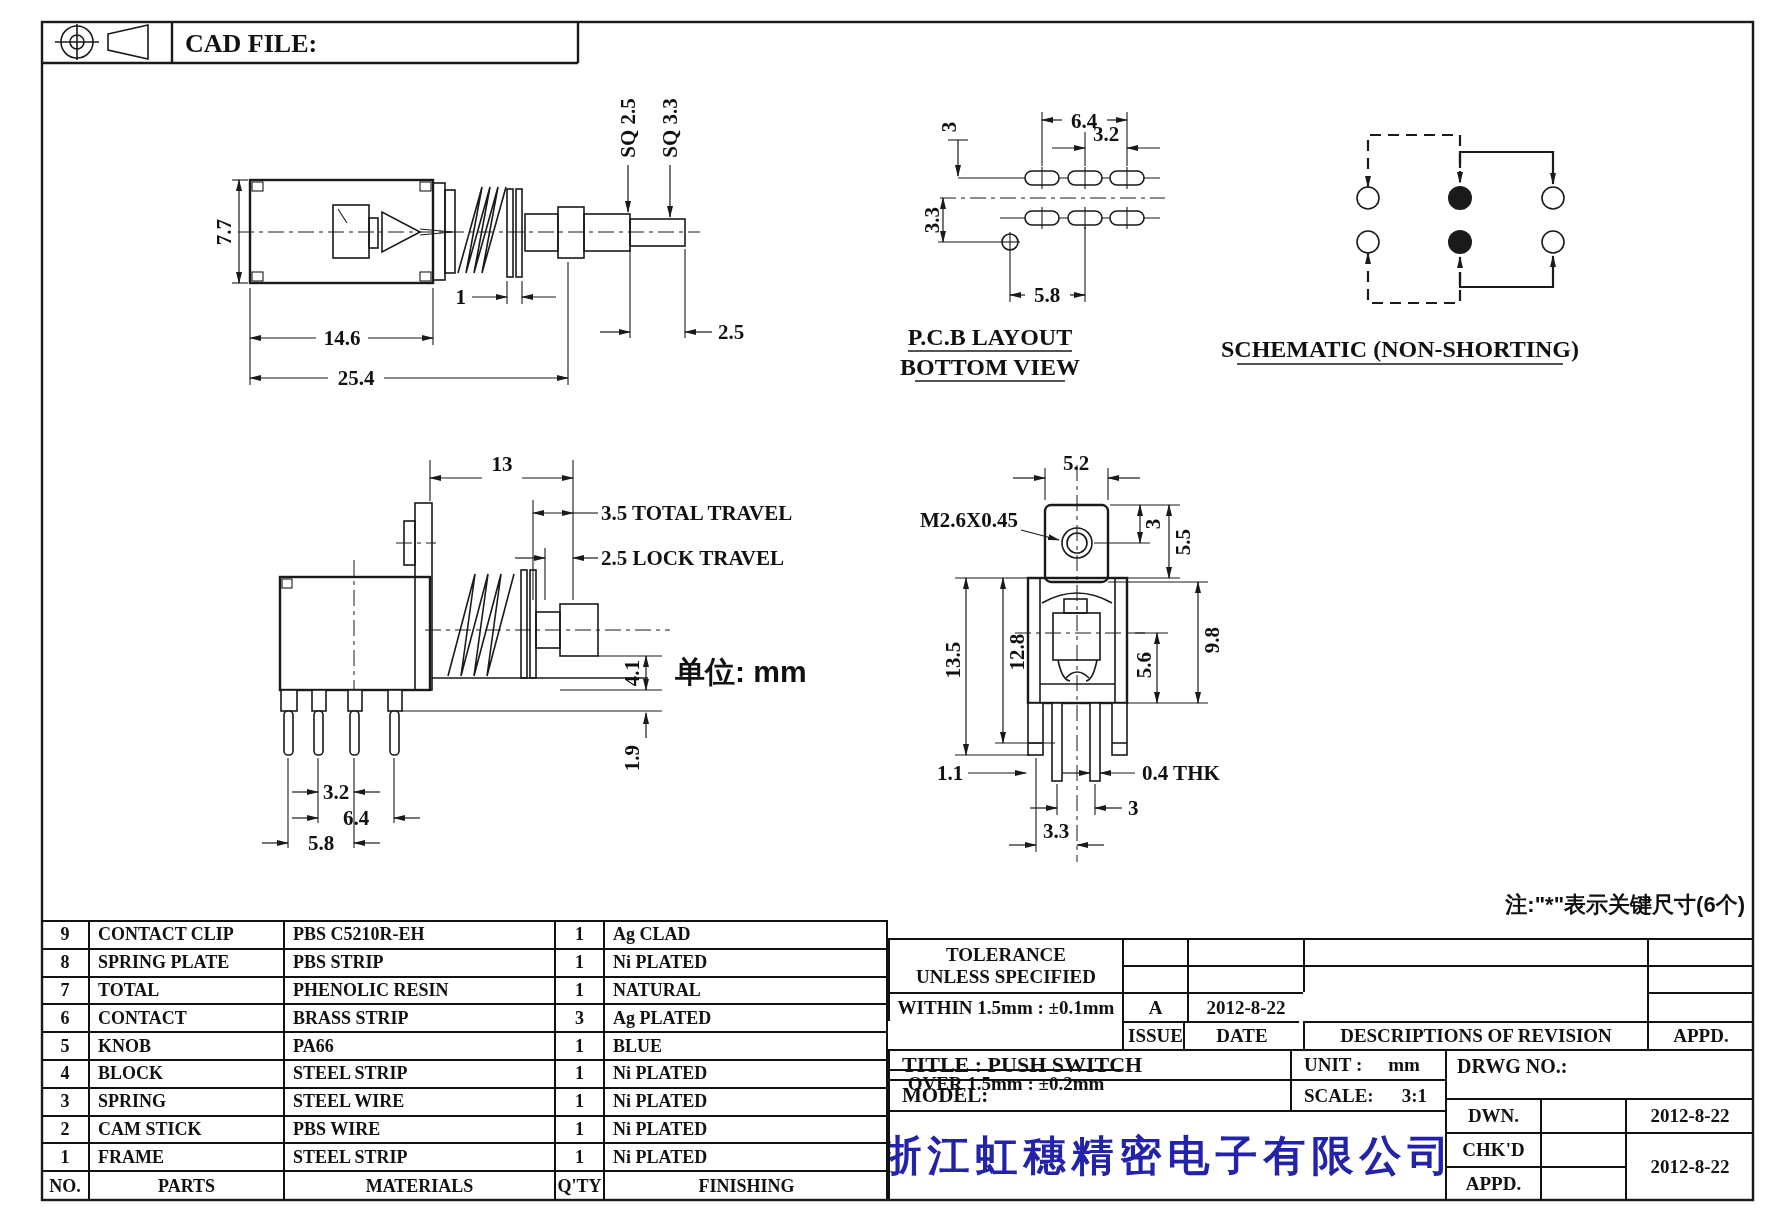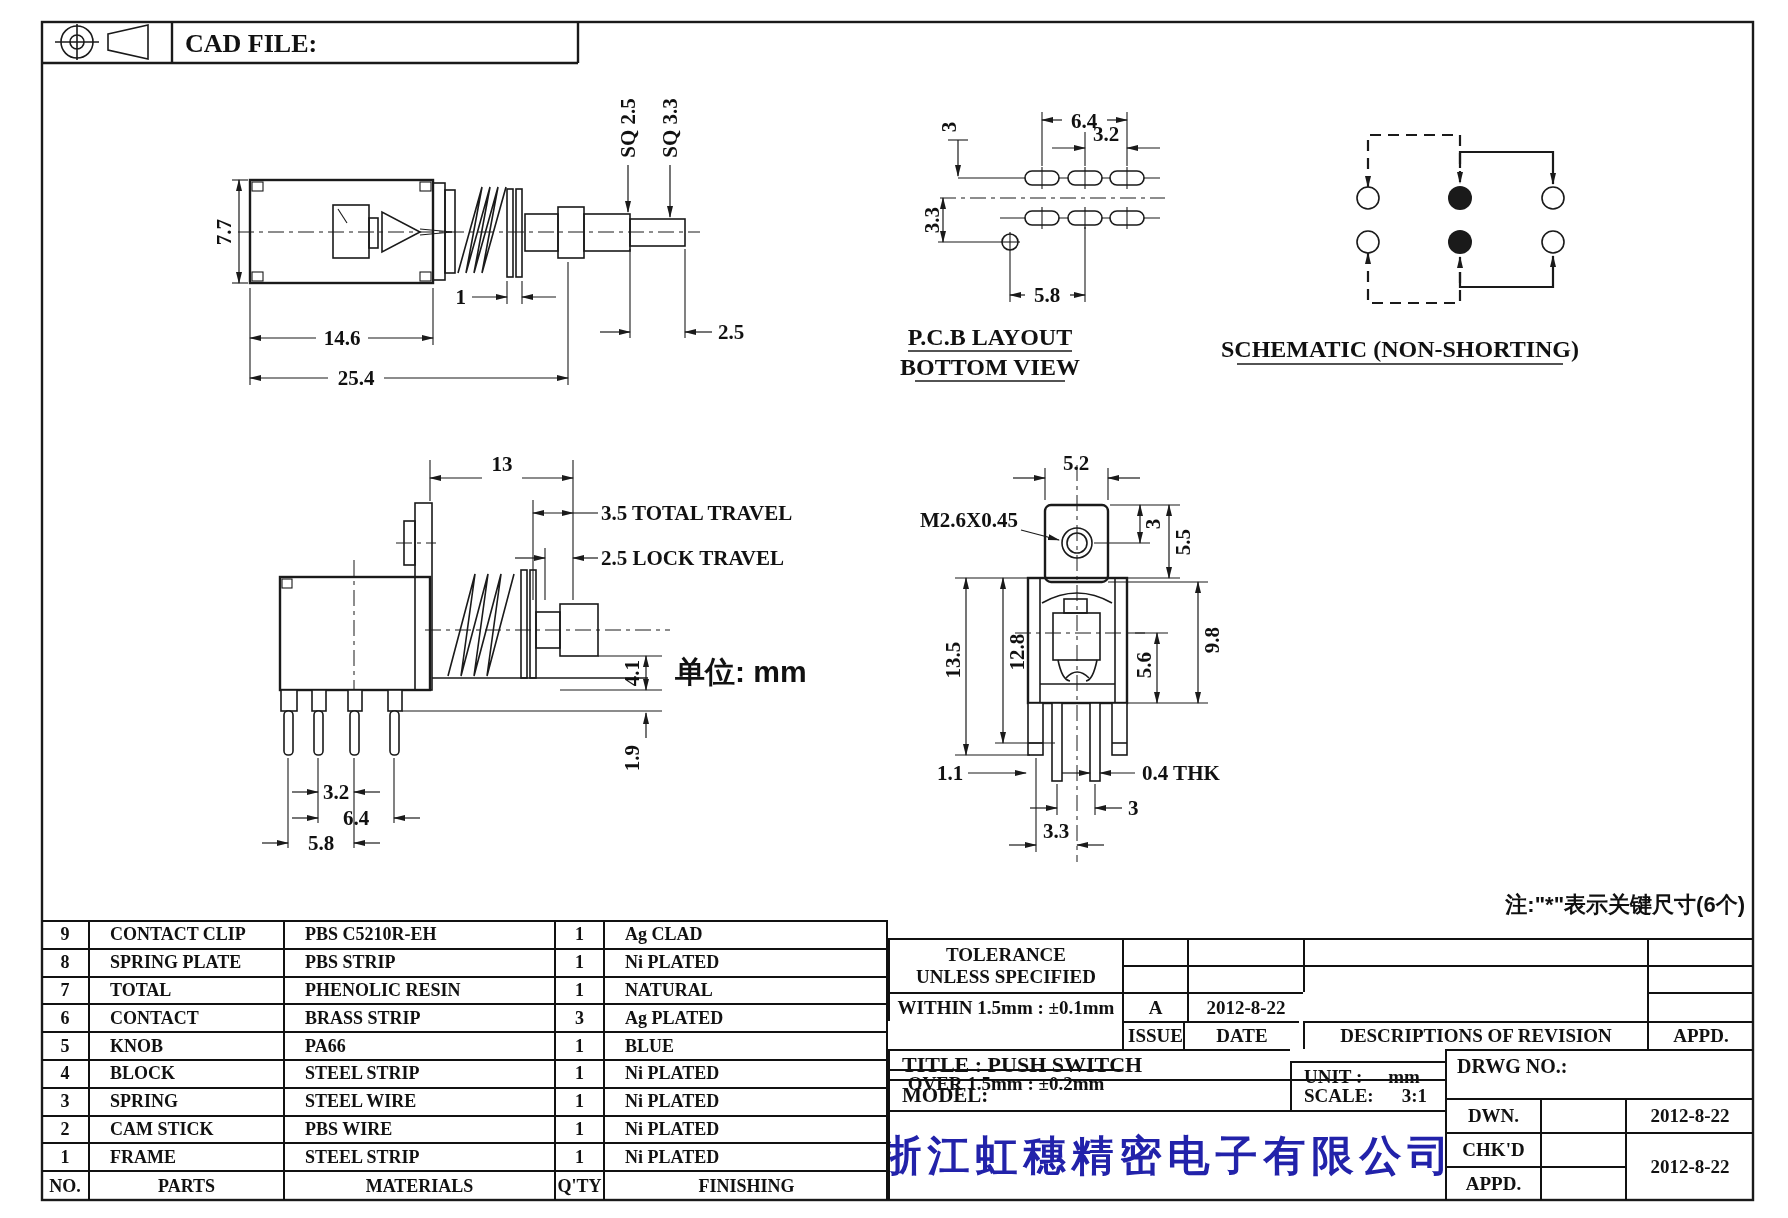--- a/index.html
+++ b/index.html
@@ -25,21 +25,21 @@
   text.hd{font:bold 26px "Liberation Serif",serif;fill:#111;text-anchor:start}
   text.cn{font:bold 30px "Liberation Sans",sans-serif;fill:#111;text-anchor:start}
 
   
   .ptable{position:absolute;left:42px;top:920px;width:846px;height:280px;box-sizing:border-box;
           border-top:2px solid #111;border-right:2px solid #111;
           display:grid;grid-template-columns:48px 195px 271px 49px 283px;
           grid-template-rows:repeat(10,1fr);}
   .ptc{box-sizing:border-box;border-right:2px solid #111;border-bottom:2px solid #111;
        display:flex;align-items:center;font:bold 18px "Liberation Serif",serif;
-       padding-left:20px;white-space:nowrap;overflow:hidden;}
+       padding-left:8px;white-space:nowrap;overflow:hidden;}
   .ptc.c{justify-content:center;padding-left:0;}
   .ptable > .ptc:nth-child(5n){border-right:none;}
   .ptable > .ptc:nth-child(n+46){border-bottom:none;}
 
   
   .tbc{position:absolute;box-sizing:border-box;border-left:2px solid #111;border-top:2px solid #111;
        display:flex;align-items:center;font:bold 19px "Liberation Serif",serif;color:#111;
        white-space:nowrap;overflow:hidden;}
   .tbc.c{justify-content:center;}
   .tbc.pl{padding-left:12px;}
@@ -420,21 +420,21 @@
 <div class="tbc" style="left:1303px;top:965px;width:344px;height:27px;"></div>
 <div class="tbc c" style="left:1303px;top:1021px;width:344px;height:28px;">DESCRIPTIONS OF REVISION</div>
 
 <div class="tbc" style="left:1647px;top:938px;width:106px;height:27px;"></div>
 <div class="tbc" style="left:1647px;top:965px;width:106px;height:27px;"></div>
 <div class="tbc" style="left:1647px;top:992px;width:106px;height:29px;"></div>
 <div class="tbc c" style="left:1647px;top:1021px;width:106px;height:28px;">APPD.</div>
 
 <div class="tbc pl" style="left:888px;top:1049px;width:402px;height:30px;font-size:22px;">TITLE : PUSH SWITCH</div>
 <div class="tbc pl" style="left:888px;top:1079px;width:402px;height:31px;font-size:21px;">MODEL:</div>
-<div class="tbc pl" style="left:1290px;top:1049px;width:155px;height:30px;gap:26px;margin-top:12px;">
+<div class="tbc pl" style="left:1290px;top:1049px;width:155px;height:30px;gap:26px;">
   <span>UNIT :</span>
   <span>mm</span>
 </div>
 <div class="tbc pl" style="left:1290px;top:1079px;width:155px;height:31px;gap:28px;">
   <span>SCALE:</span>
   <span>3:1</span>
 </div>
 <div class="tbc c company" style="left:888px;top:1110px;width:557px;height:90px;color:#2222aa;">浙江虹穗精密电子有限公司</div>
 
 <div class="tbc" style="left:1445px;top:1049px;width:308px;height:49px;align-items:flex-start;padding:4px 0 0 10px;font-size:20px;">DRWG NO.:</div>

